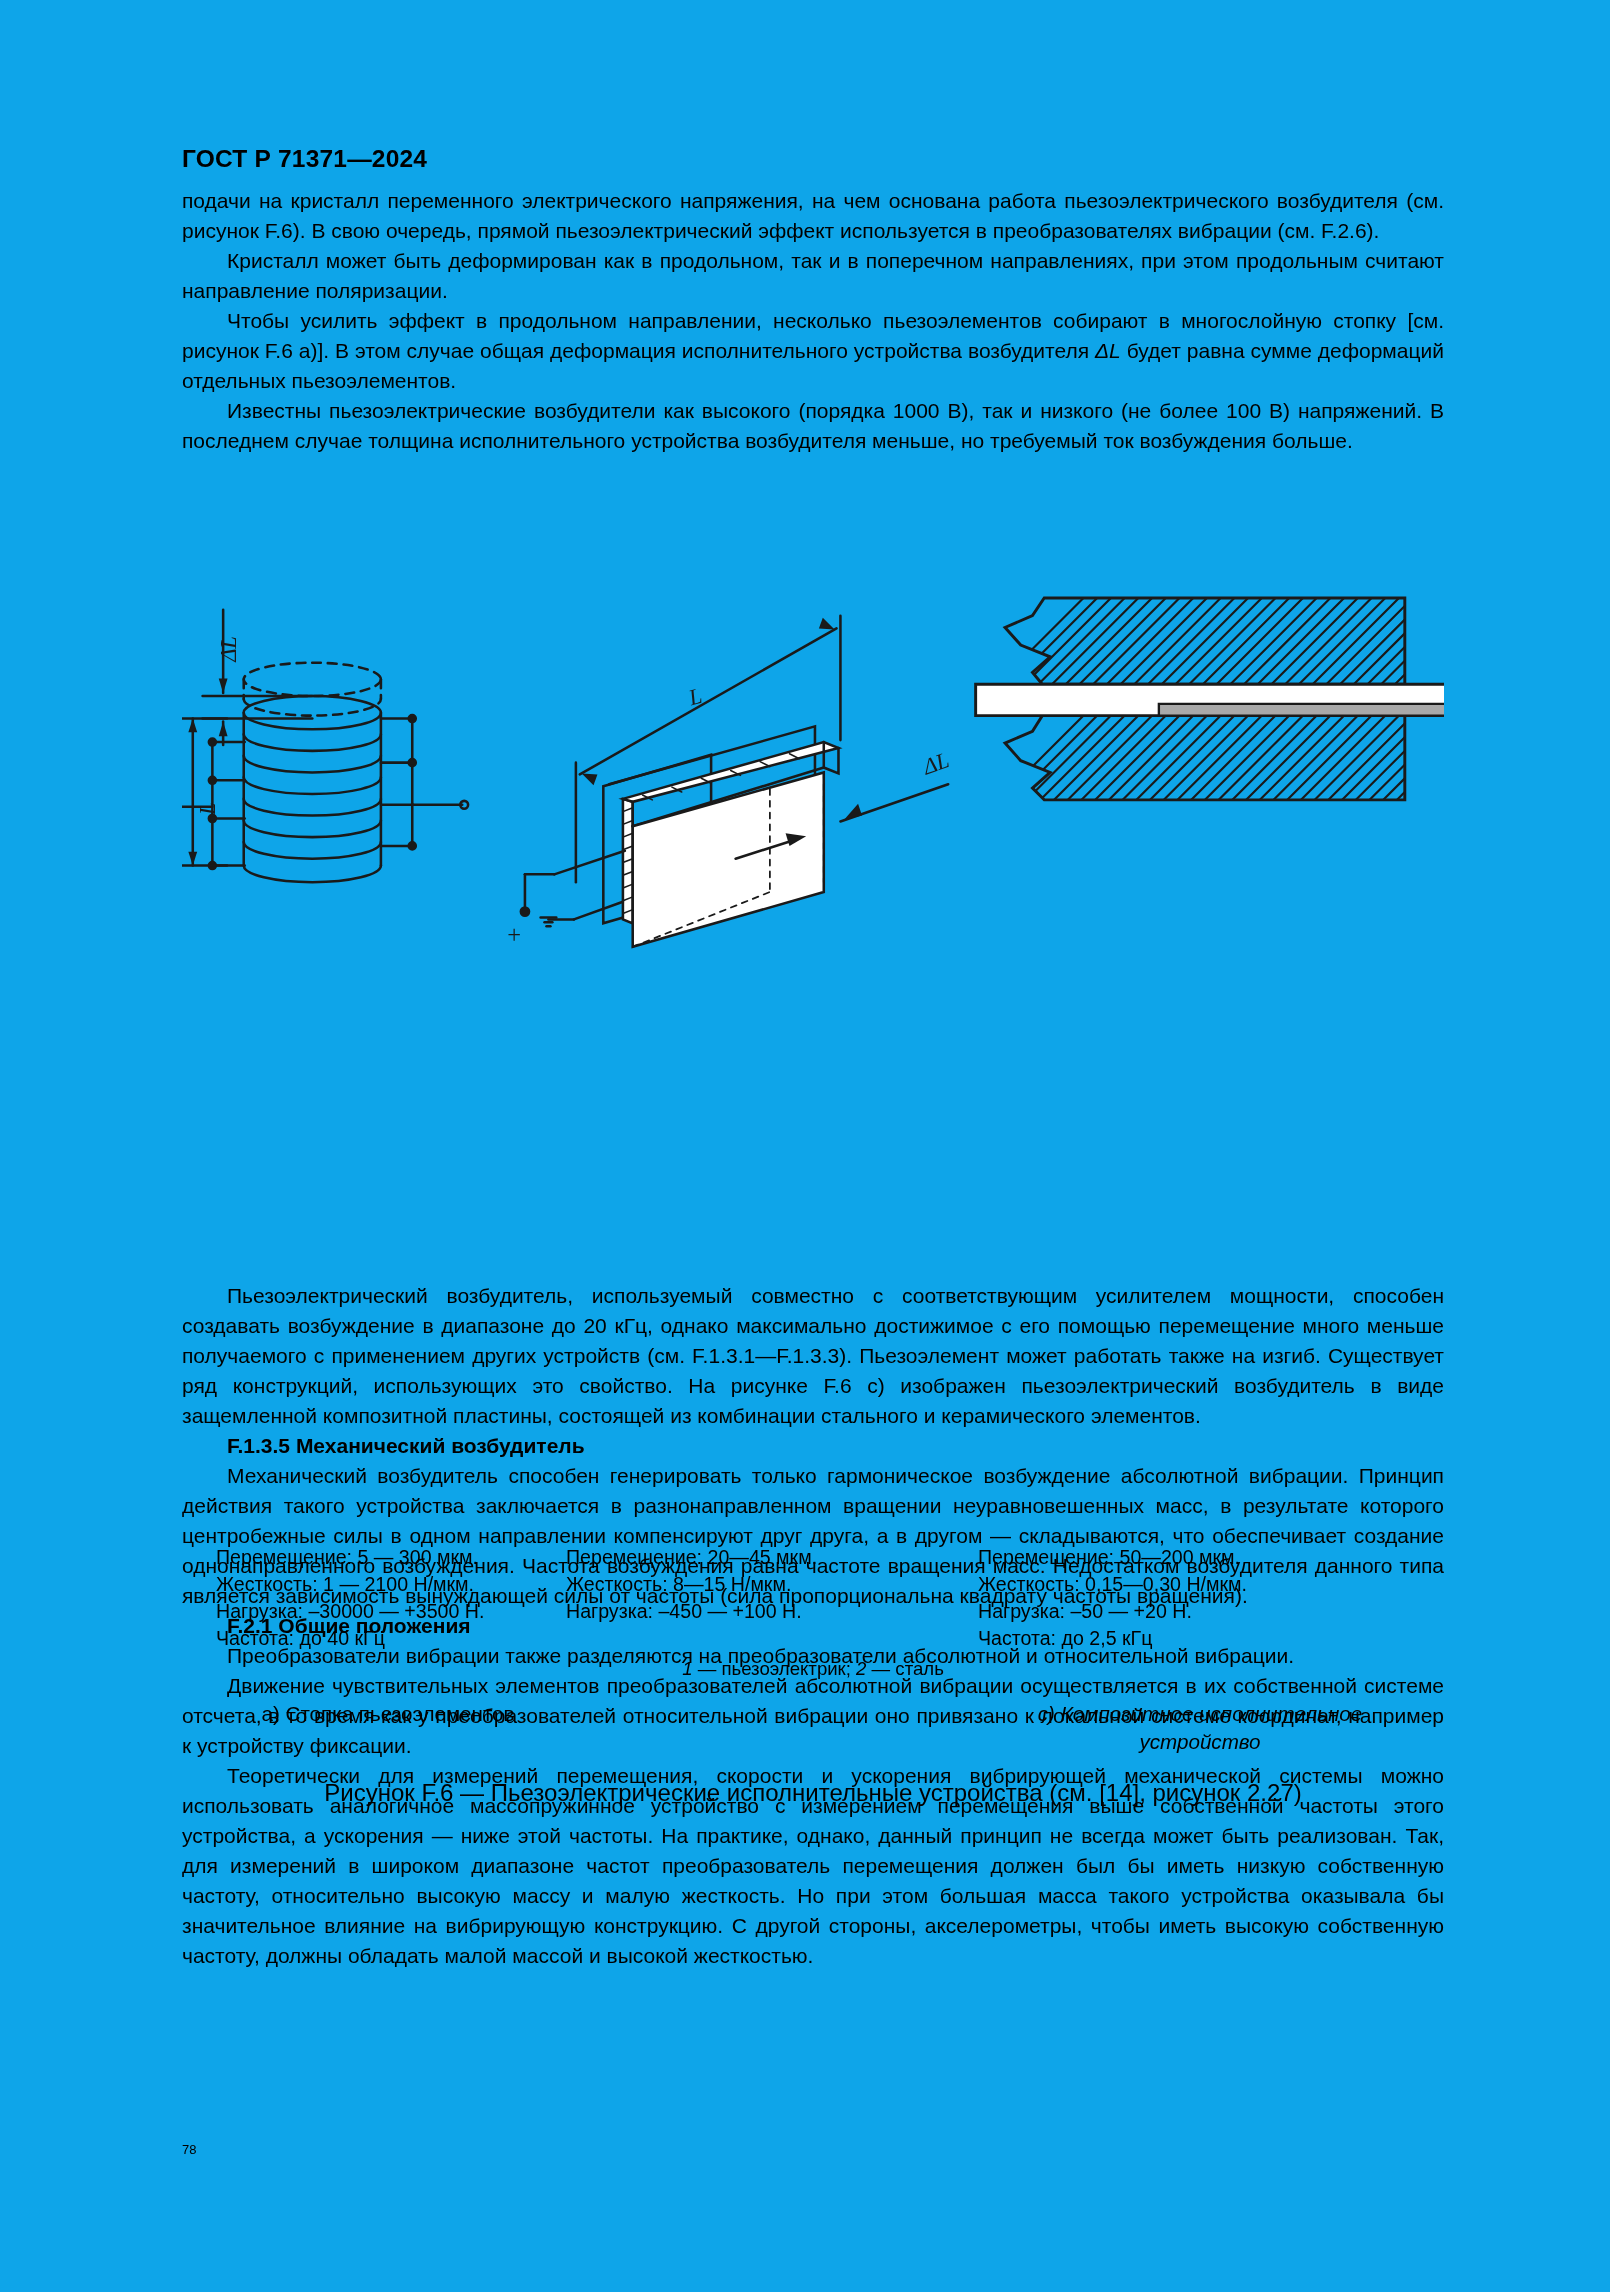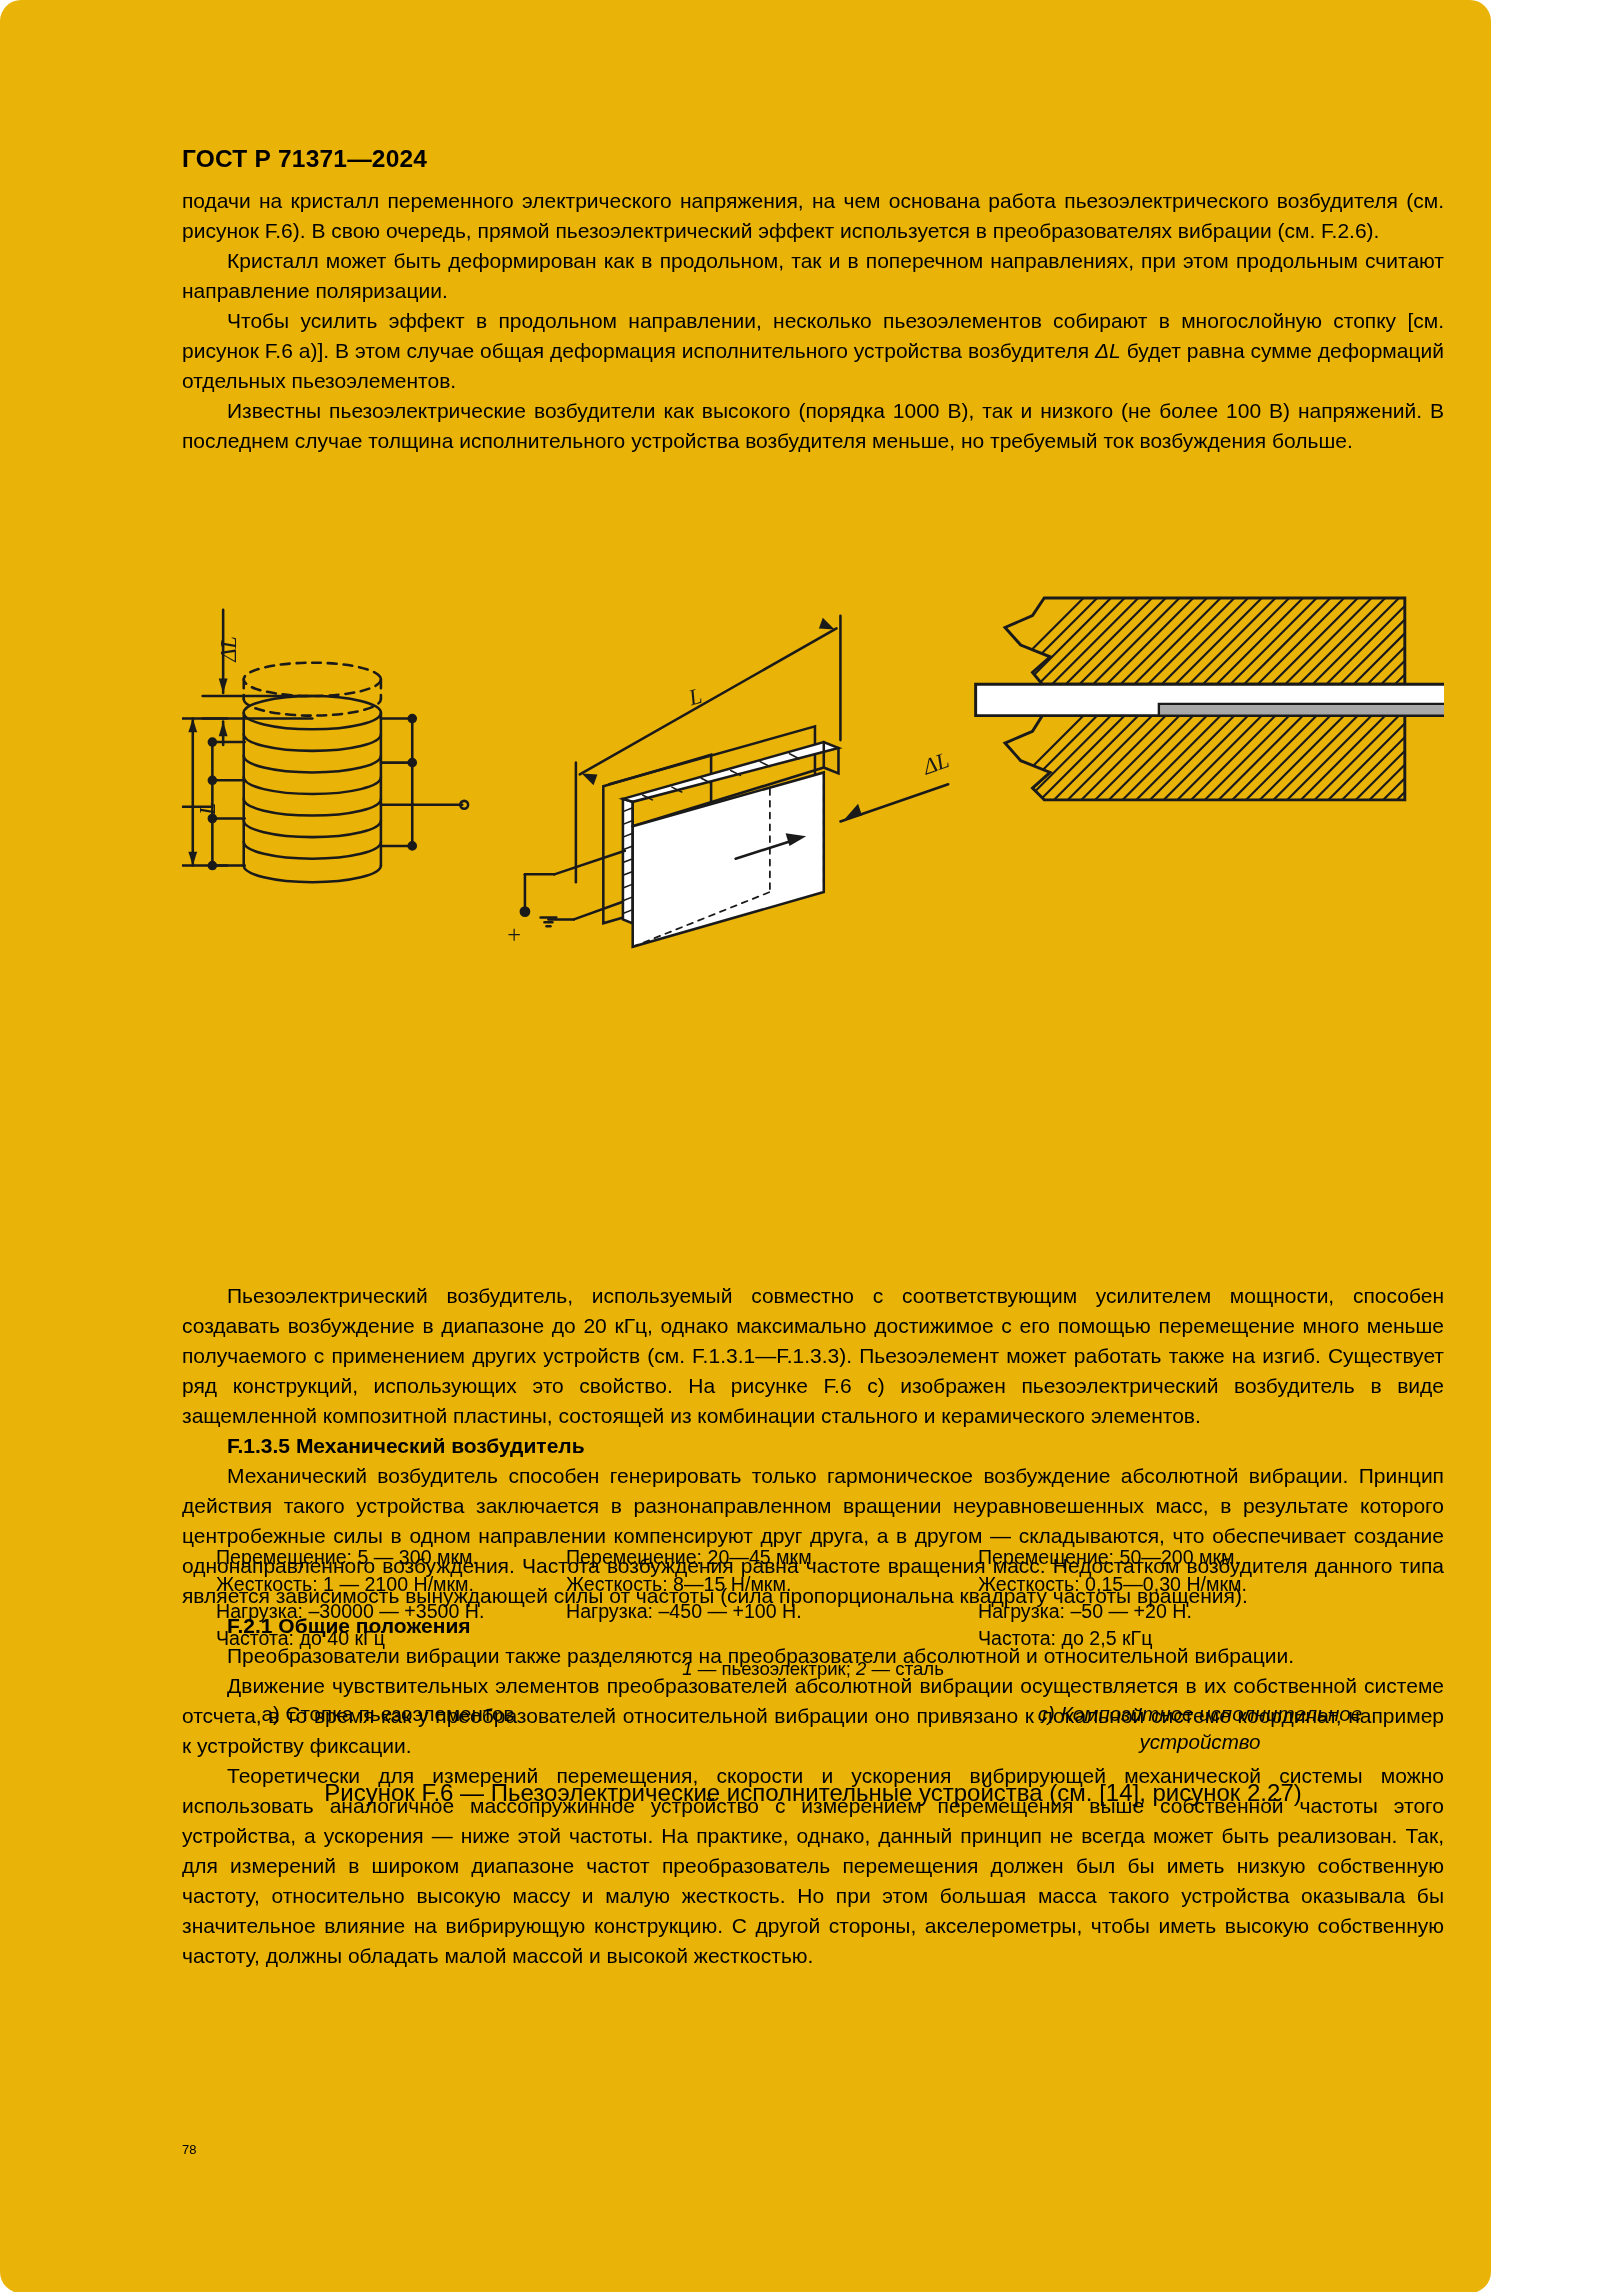--- a/index.html
+++ b/index.html
@@ -6,26 +6,25 @@
     margin: 0;
     padding: 0;
     background: #ffffff;
   }
   body {
     font-family: "Liberation Sans", sans-serif;
     color: #000000;
   }
   .page {
     position: relative;
-    width: 1491px;
+    width: 1610px;
     height: 2293px;
-    background: #eab308;
+    background: #0ea5e9;
     overflow: hidden;
     box-sizing: border-box;
-    border-radius: 21px;
   }
 
   
   .doc-header {
     position: absolute;
     left: 182px;
     top: 145px;
     font-size: 24.5px;
     font-weight: bold;
     letter-spacing: 0.2px;

